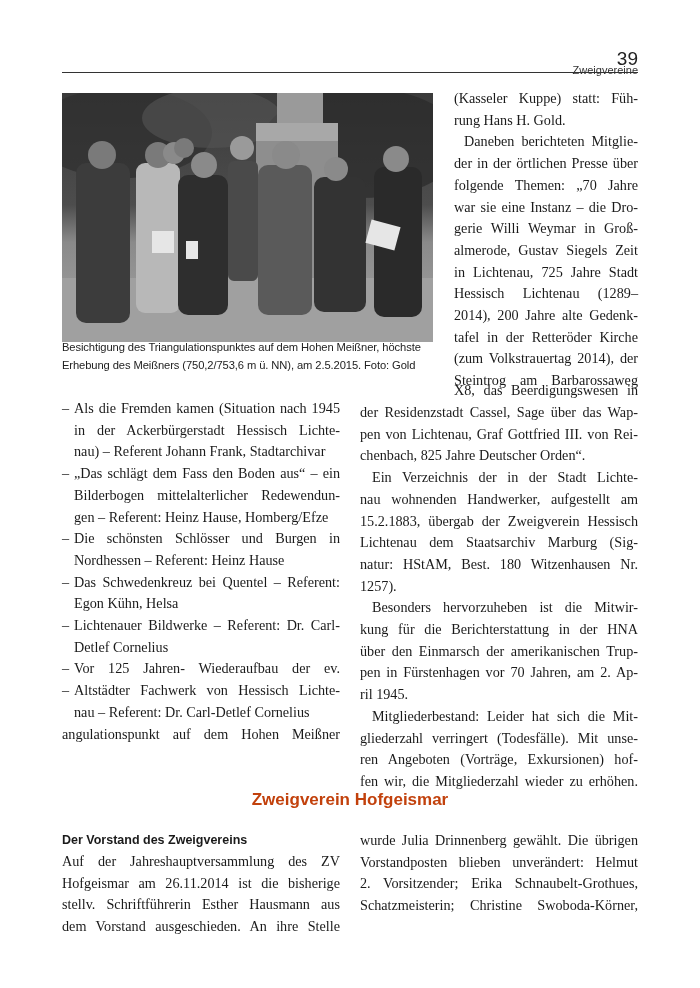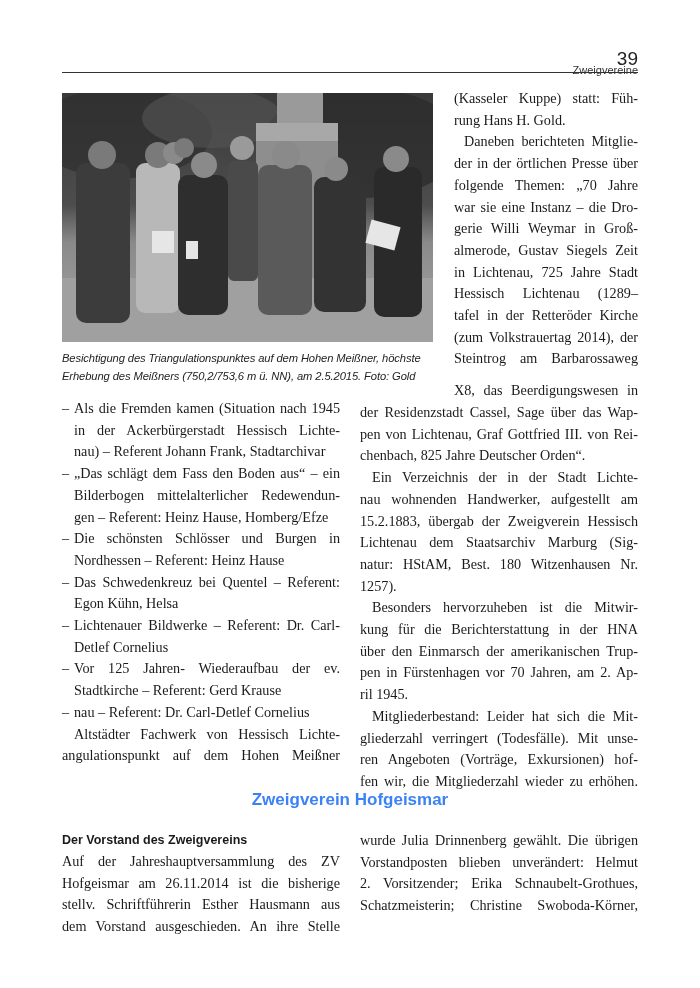--- a/index.html
+++ b/index.html
@@ -3,27 +3,27 @@
 <meta charset="utf-8">
 <style>
   html, body { margin:0; padding:0; background:#ffffff; }
   body { width:700px; height:988px; position:relative; overflow:hidden; color:#1a1a1a; }
   .serif { font-family: "Liberation Serif", "DejaVu Serif", serif; }
   .sans { font-family: "Liberation Sans", "DejaVu Sans", sans-serif; }
   .running-head { position:absolute; left:62px; top:46px; width:576px; height:26px; border-bottom:1px solid #333; }
   .running-head .title { position:absolute; left:0; right:0; top:6px; text-align:right; font-size:11px; color:#333;margin-top:12px; }
   .running-head .pageno { position:absolute; right:0; top:2px; font-size:19px; color:#222; }
   .photo { position:absolute; left:62px; top:93px; width:371px; height:249px; overflow:hidden; background:#6a6a6a; }
-  .caption { position:absolute; left:62px; top:349px; width:380px; font-size:11.2px; line-height:18px; font-style:italic; color:#222; letter-spacing:-0.1px; }
+  .caption { position:absolute; left:62px; top:338px; width:380px; font-size:11.2px; line-height:18px; color:#222; letter-spacing:-0.1px; }
   .col { position:absolute; font-size:14.2px; line-height:21.7px; text-align:justify; }
   .line { display:block; text-align:justify; text-align-last:justify; white-space:nowrap; }
   .line.last { text-align-last:left; }
   .bullet { position:relative; padding-left:12px; }
   .bullet .dash { position:absolute; left:0; top:0; }
-  .section-title { position:absolute; left:62px; width:576px; top:790px; text-align:center; font-size:17px; font-weight:bold; color:#3b82f6; }
+  .section-title { position:absolute; left:62px; width:576px; top:790px; text-align:center; font-size:17px; font-weight:bold; color:#c2410c; }
   .subhead { font-size:12.5px; font-weight:bold; line-height:21px; }
 </style>
 </head>
 <body>
 
 <div class="running-head">
   <span class="title sans">Zweigvereine</span>
   <span class="pageno sans">39</span>
 </div>
 
@@ -83,20 +83,21 @@
   <span class="line">(Kasseler Kuppe) statt: Füh-</span>
   <span class="line last">rung Hans H. Gold.</span>
   <span class="line" style="padding-left:10px">Daneben berichteten Mitglie-</span>
   <span class="line">der in der örtlichen Presse über</span>
   <span class="line">folgende Themen: „70 Jahre</span>
   <span class="line">war sie eine Instanz – die Dro-</span>
   <span class="line">gerie Willi Weymar in Groß-</span>
   <span class="line">almerode, Gustav Siegels Zeit</span>
   <span class="line">in Lichtenau, 725 Jahre Stadt</span>
   <span class="line">Hessisch Lichtenau (1289–</span>
+  <span class="line">2014), 200 Jahre alte Gedenk-</span>
   <span class="line">tafel in der Retteröder Kirche</span>
   <span class="line">(zum Volkstrauertag 2014), der</span>
   <span class="line">Steintrog am Barbarossaweg</span>
 </div>
 <div class="col serif" style="left:454px; top:392px; width:184px; top:392px;">
 </div>
 <div class="col serif" style="left:454px; top:380px; width:184px;">
   <span class="line">X8, das Beerdigungswesen in</span>
 </div>
 
@@ -124,26 +125,25 @@
     <span class="line last">Egon Kühn, Helsa</span>
   </div>
   <div class="bullet">
     <span class="dash">–</span>
     <span class="line">Lichtenauer Bildwerke – Referent: Dr. Carl-</span>
     <span class="line last">Detlef Cornelius</span>
   </div>
   <div class="bullet">
     <span class="dash">–</span>
     <span class="line">Vor 125 Jahren- Wiederaufbau der ev.</span>
-    <span class="line last">Stadtkirche – Referent: Gerd Krause</span>
   </div>
   <div class="bullet">
     <span class="dash">–</span>
+    <span class="line">Altstädter Fachwerk von Hessisch Lichte-</span>
     <span class="line last">nau – Referent: Dr. Carl-Detlef Cornelius</span>
-    <span class="line">Altstädter Fachwerk von Hessisch Lichte-</span>
   </div>
   <span class="line">angulationspunkt auf dem Hohen Meißner</span>
 </div>
 
 <div class="col serif" style="left:360px; top:402px; width:278px;">
   <span class="line">der Residenzstadt Cassel, Sage über das Wap-</span>
   <span class="line">pen von Lichtenau, Graf Gottfried III. von Rei-</span>
   <span class="line last">chenbach, 825 Jahre Deutscher Orden“.</span>
 
   <span class="line" style="padding-left:12px">Ein Verzeichnis der in der Stadt Lichte-</span>

